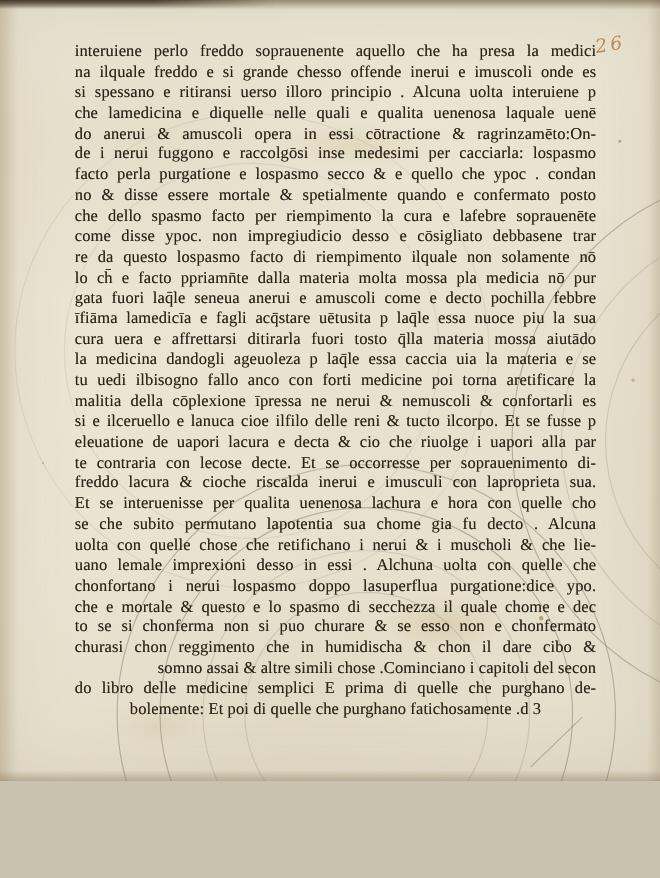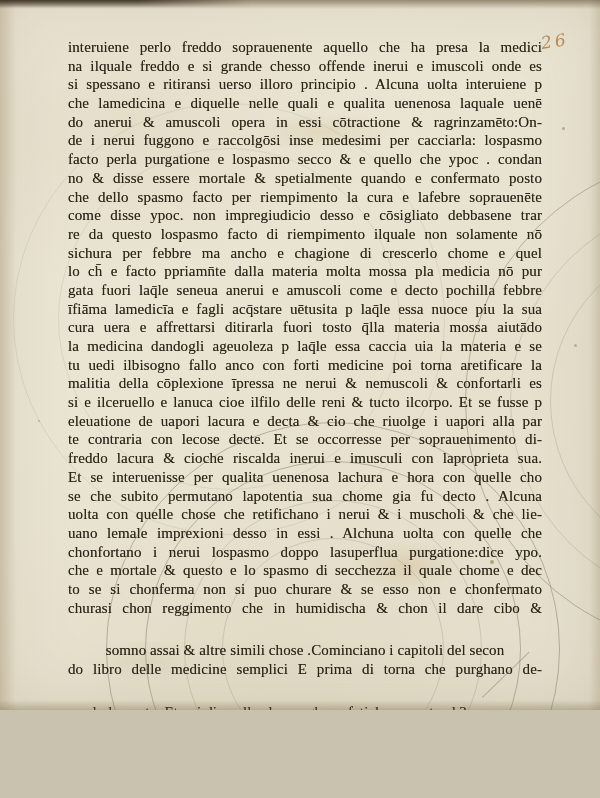--- a/index.html
+++ b/index.html
@@ -64,21 +64,21 @@
   .speck4 { left:38px;  top:420px; width:2px; height:2px; background:#96704a; opacity:.4; }
 
   
   .text-block {
     position:absolute; left:68px; top:38px; width:474px;
     color:#2b2519; font-size:15px; line-height:18.7px; letter-spacing:.1px;
     text-shadow:0 0 .4px rgba(43,37,25,.55);
   }
   .tline { text-align:justify; height:18.7px; overflow:hidden; }
   .tline::after { content:""; display:inline-block; width:100%; height:0; vertical-align:top; }
-  .tline.split { display:flex; justify-content:center;margin-top:24px; }
+  .tline.split { display:flex; justify-content:flex-end; }
   .tline.split::after { content:none; }
   .tline .sig { margin-right:50px; }
 
   
   .folio {
     position:absolute; left:541px; top:31px;
     color:#b47a3c; font-size:17px; font-style:italic; letter-spacing:3px;
     font-family:"DejaVu Serif", serif;
     transform:rotate(-9deg); opacity:.85;
   }
@@ -112,21 +112,20 @@
       <div class="tline">na ilquale freddo e si grande chesso offende inerui e imuscoli onde es</div>
       <div class="tline">si spessano e ritiransi uerso illoro principio . Alcuna uolta interuiene p</div>
       <div class="tline">che lamedicina e diquelle nelle quali e qualita uenenosa laquale uenē</div>
       <div class="tline">do anerui &amp; amuscoli opera in essi cōtractione &amp; ragrinzamēto:On-</div>
       <div class="tline">de i nerui fuggono e raccolgōsi inse medesimi per cacciarla: lospasmo</div>
       <div class="tline">facto perla purgatione e lospasmo secco &amp; e quello che ypoc . condan</div>
       <div class="tline">no &amp; disse essere mortale &amp; spetialmente quando e confermato posto</div>
       <div class="tline">che dello spasmo facto per riempimento la cura e lafebre soprauenēte</div>
       <div class="tline">come disse ypoc. non impregiudicio desso e cōsigliato debbasene trar</div>
       <div class="tline">re da questo lospasmo facto di riempimento ilquale non solamente nō</div>
-      <div class="tline">sichura  per febbre  ma  ancho  e chagione  di crescerlo chome e quel</div>
       <div class="tline">lo ch̄ e facto ppriamn̄te dalla materia molta  mossa pla medicia nō pur</div>
       <div class="tline">gata fuori laq̄le seneua anerui e amuscoli come e decto pochilla febbre</div>
       <div class="tline">īfiāma lamedicīa e fagli acq̄stare uētusita p laq̄le essa nuoce piu la sua</div>
       <div class="tline">cura uera e affrettarsi ditirarla fuori tosto q̄lla materia mossa  aiutādo</div>
       <div class="tline">la medicina dandogli ageuoleza p laq̄le essa caccia uia la materia e se</div>
       <div class="tline">tu uedi ilbisogno fallo anco con forti medicine poi torna aretificare la</div>
       <div class="tline">malitia della cōplexione īpressa ne nerui &amp; nemuscoli &amp; confortarli es</div>
       <div class="tline">si e ilceruello e lanuca cioe ilfilo delle reni &amp; tucto ilcorpo. Et se fusse p</div>
       <div class="tline">eleuatione de uapori lacura e decta &amp; cio che riuolge i uapori  alla par</div>
       <div class="tline">te contraria con lecose decte. Et se occorresse per soprauenimento di-</div>
@@ -136,21 +135,21 @@
       <div class="tline">uolta con quelle chose che retifichano i nerui &amp; i muscholi &amp; che lie-</div>
       <div class="tline">uano lemale imprexioni desso in essi .   Alchuna uolta con quelle  che</div>
       <div class="tline">chonfortano i nerui lospasmo doppo lasuperflua purgatione:dice ypo.</div>
       <div class="tline">che e mortale &amp; questo e lo spasmo di secchezza il quale chome e dec</div>
       <div class="tline">to se si chonferma  non si puo  churare &amp; se esso  non e chonfermato</div>
       <div class="tline">churasi  chon  reggimento che  in humidischa &amp; chon il dare cibo &amp;</div>
       <div class="tline split">
         <span>somno assai &amp; altre simili chose .</span>
         <span>Cominciano i capitoli del secon</span>
       </div>
-      <div class="tline">do libro delle medicine semplici E prima di torna che purghano de-</div>
+      <div class="tline">do libro delle medicine semplici E prima di quelle che purghano de-</div>
       <div class="tline split">
         <span>bolemente: Et poi di quelle che purghano fatichosamente .</span>
         <span class="sig">d 3</span>
       </div>
     </div>
 
   <div class="folio">26</div>
 
   <div class="edge edge-left"></div>
   <div class="edge edge-right"></div>

